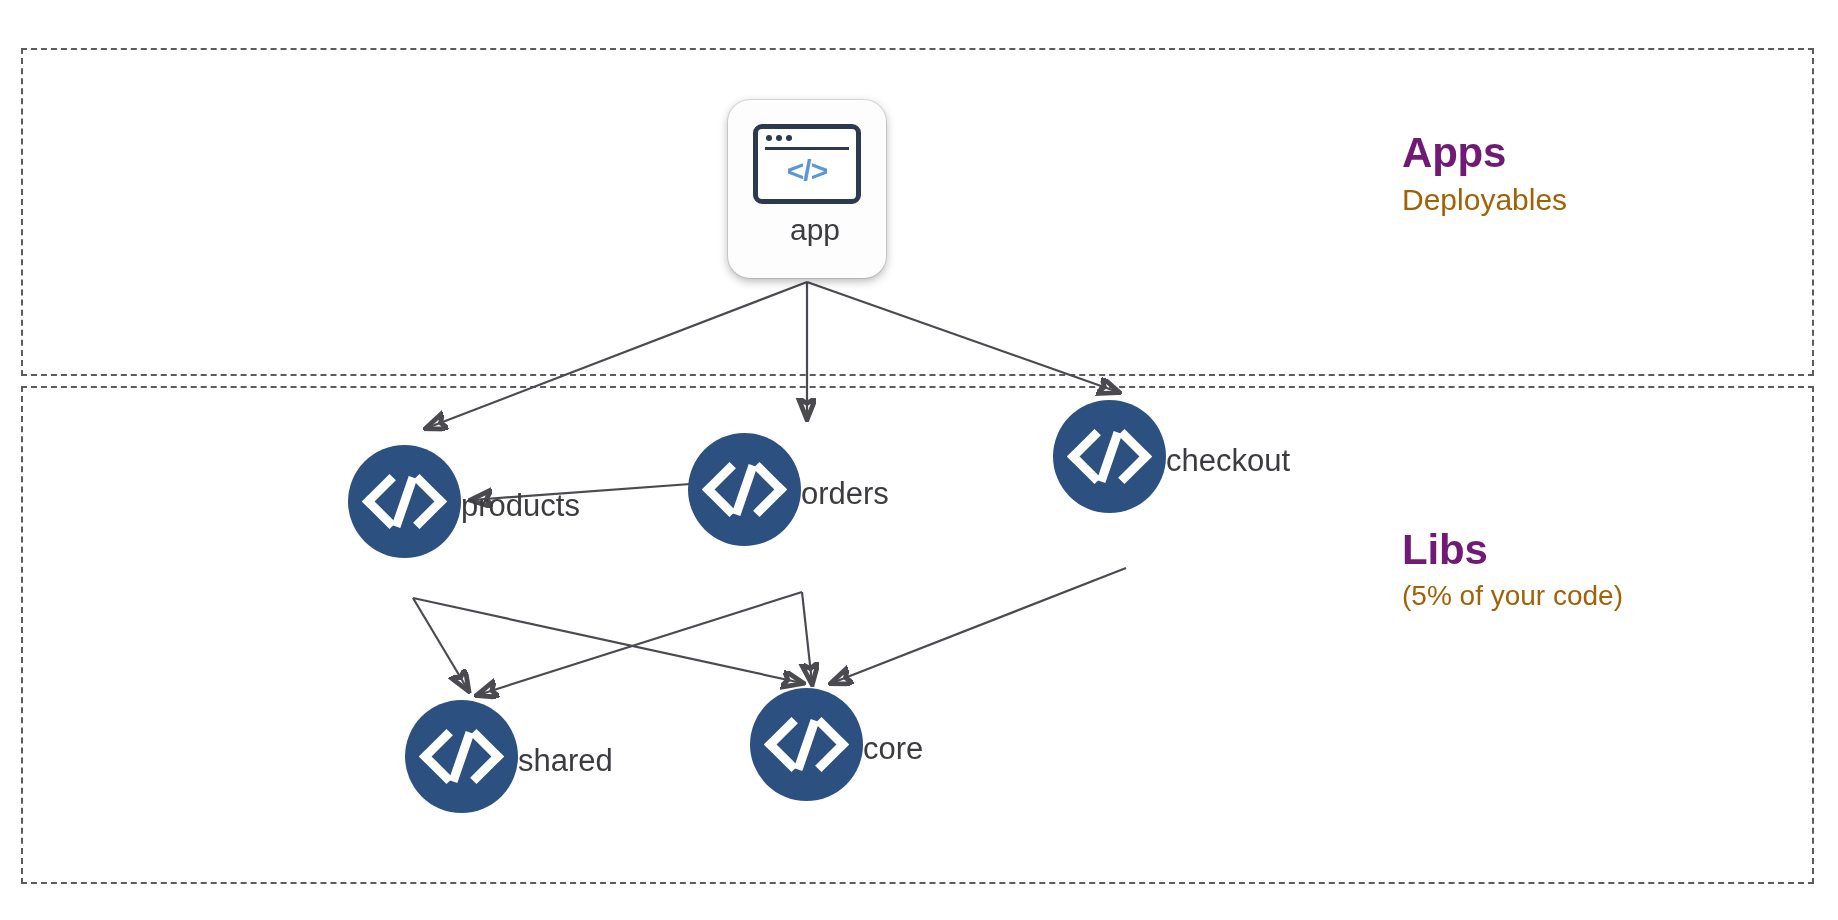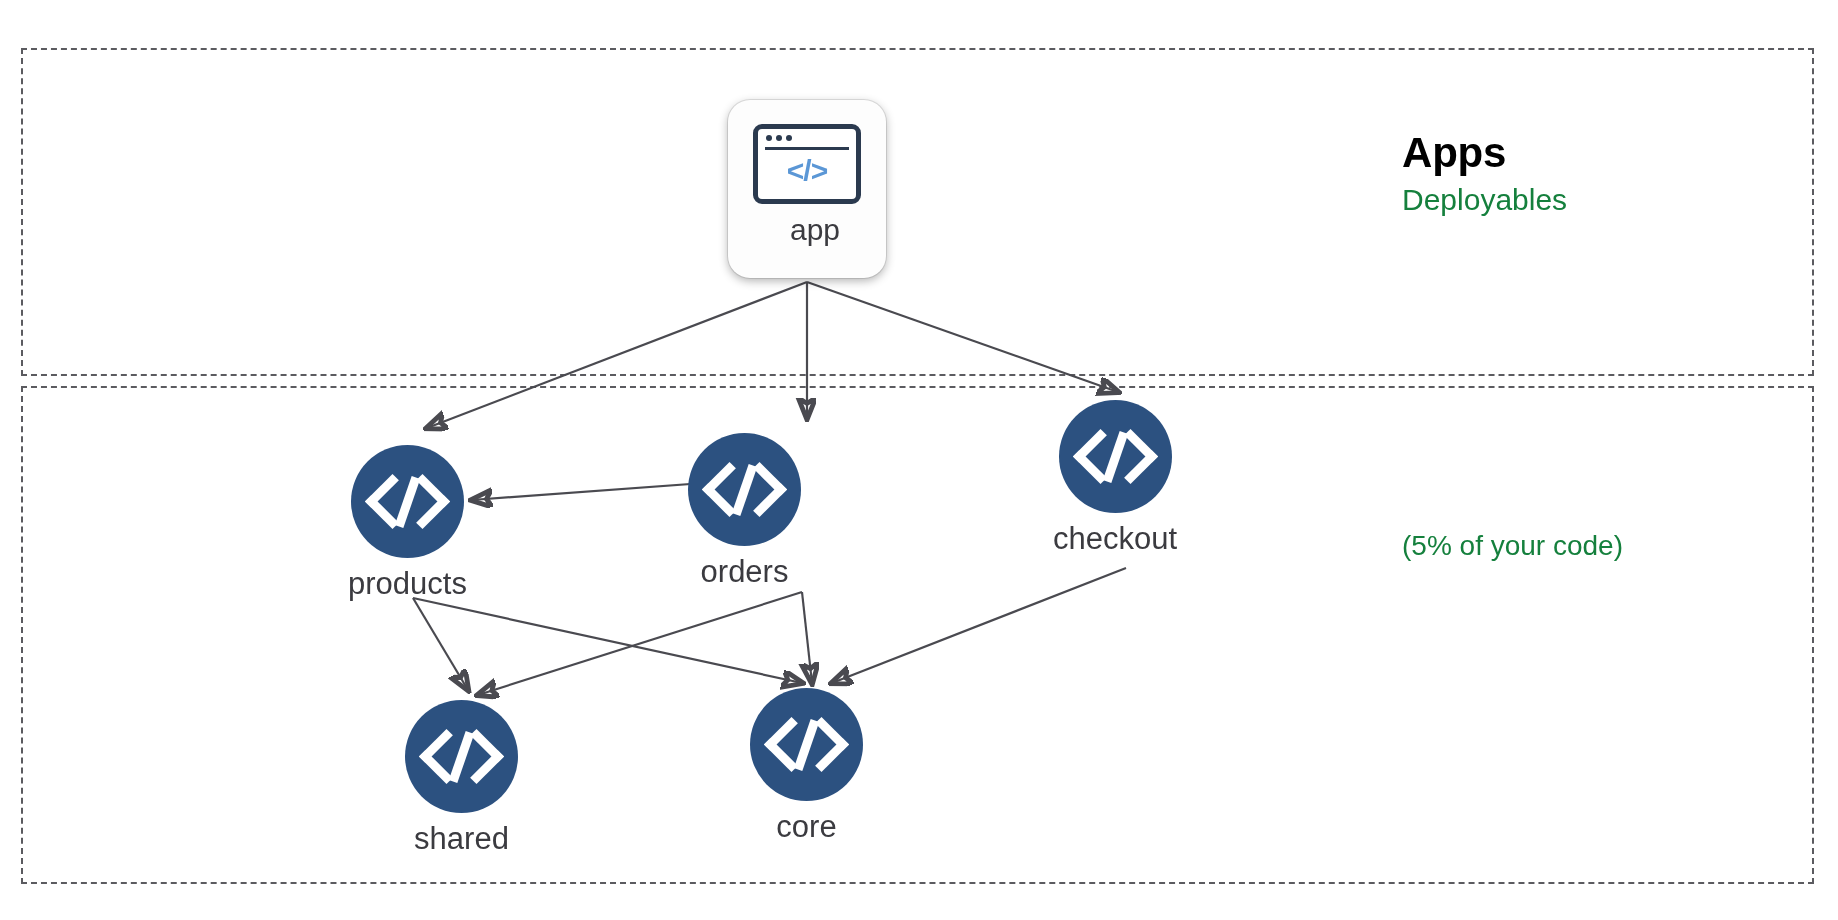--- a/index.html
+++ b/index.html
@@ -43,27 +43,27 @@
   .band-caption {
     position: absolute;
     color: #3f3f44;
     line-height: 1.18;
   }
   .band-caption .caption-title {
     display: block;
     font-size: 42px;
     font-weight: bold;
     letter-spacing: -0.2px;
-    color: #000000;
+    color: #701a75;
   }
   .band-caption .caption-sub {
     display: block;
     font-size: 30px;
     font-weight: normal;
-    color: #15803d;
+    color: #a16207;
     margin-top: 4px;
   }
   #caption-apps { left: 1402px; top: 128px; }
   #caption-libs { left: 1402px; top: 525px; }
   #caption-libs .caption-sub { font-size: 28px; }
 
   
   #edges {
     position: absolute;
     left: 0;
@@ -137,21 +137,21 @@
     margin-top: 9px;
     font-size: 30px;
     color: #3b3b40;
     margin-left: 16px;
   }
 
   
   .lib-node {
     position: absolute;
     display: flex;
-    flex-direction: column;
+    flex-direction: row;
     align-items: center;
   }
   .lib-circle {
     width: 113px;
     height: 113px;
     border-radius: 50%;
     background: #2c5180;
     display: flex;
     align-items: center;
     justify-content: center;
@@ -202,20 +202,21 @@
 <div id="stage">
 
   <div class="band" id="band-apps"></div>
   <div class="band" id="band-libs"></div>
 
   <div class="band-caption" id="caption-apps">
     <span class="caption-title">Apps</span>
     <span class="caption-sub">Deployables</span>
   </div>
   <div class="band-caption" id="caption-libs">
+    <span class="caption-title">Libs</span>
     <span class="caption-sub">(5% of your code)</span>
   </div>
 
   <svg id="edges" viewBox="0 0 1838 920" width="1838" height="920">
     <defs>
       <marker id="ah" markerWidth="11" markerHeight="11" refX="9.2" refY="4" orient="auto" markerUnits="strokeWidth">
         <path d="M0,0 L10,4 L0,8 L2.6,4 Z" fill="#4a4a50"></path>
       </marker>
     </defs>
 

